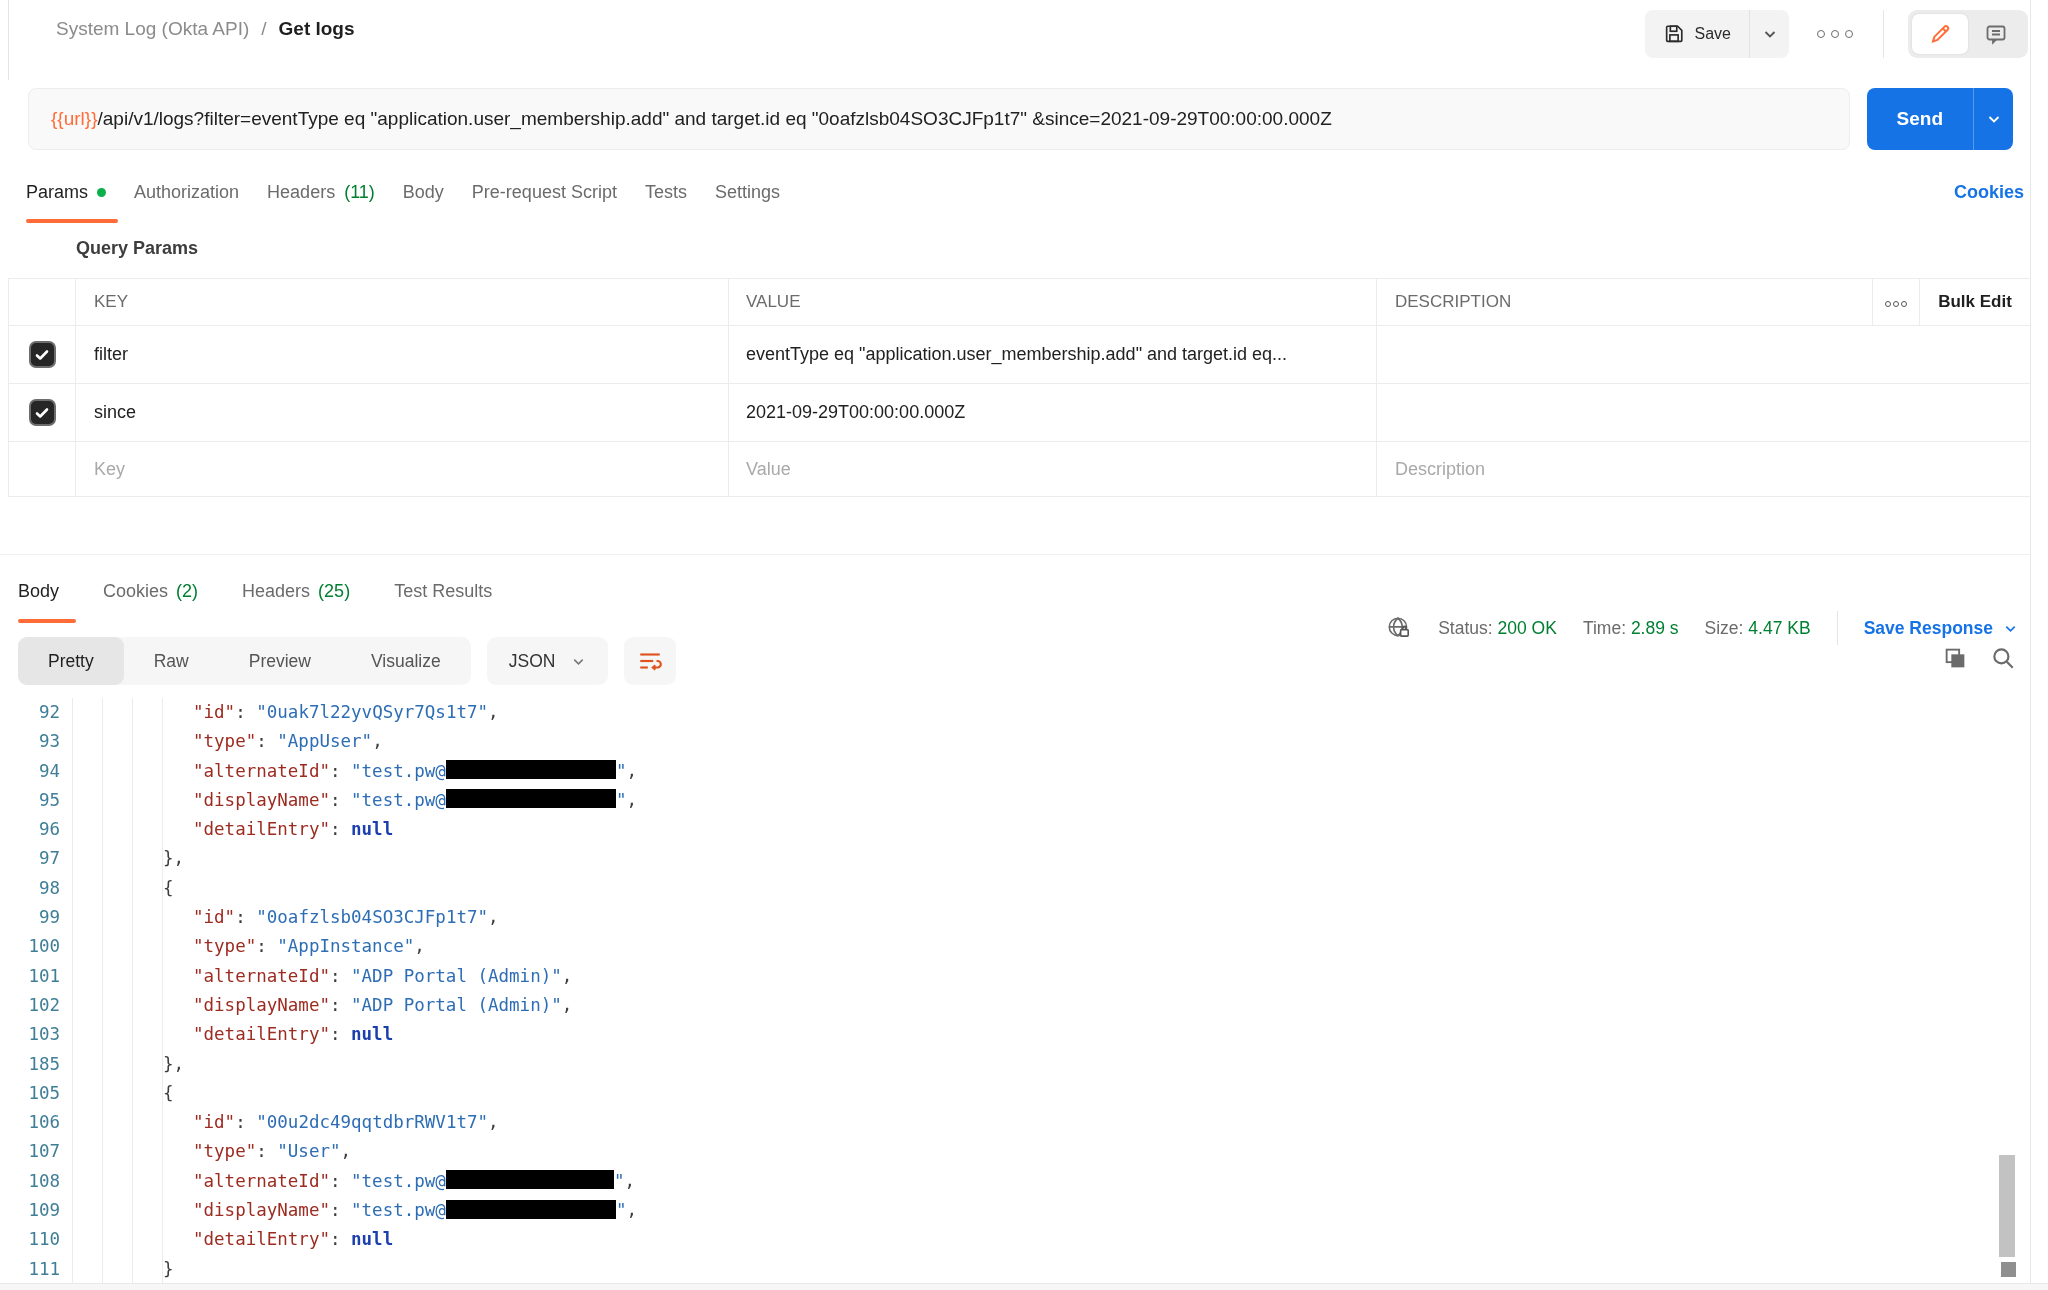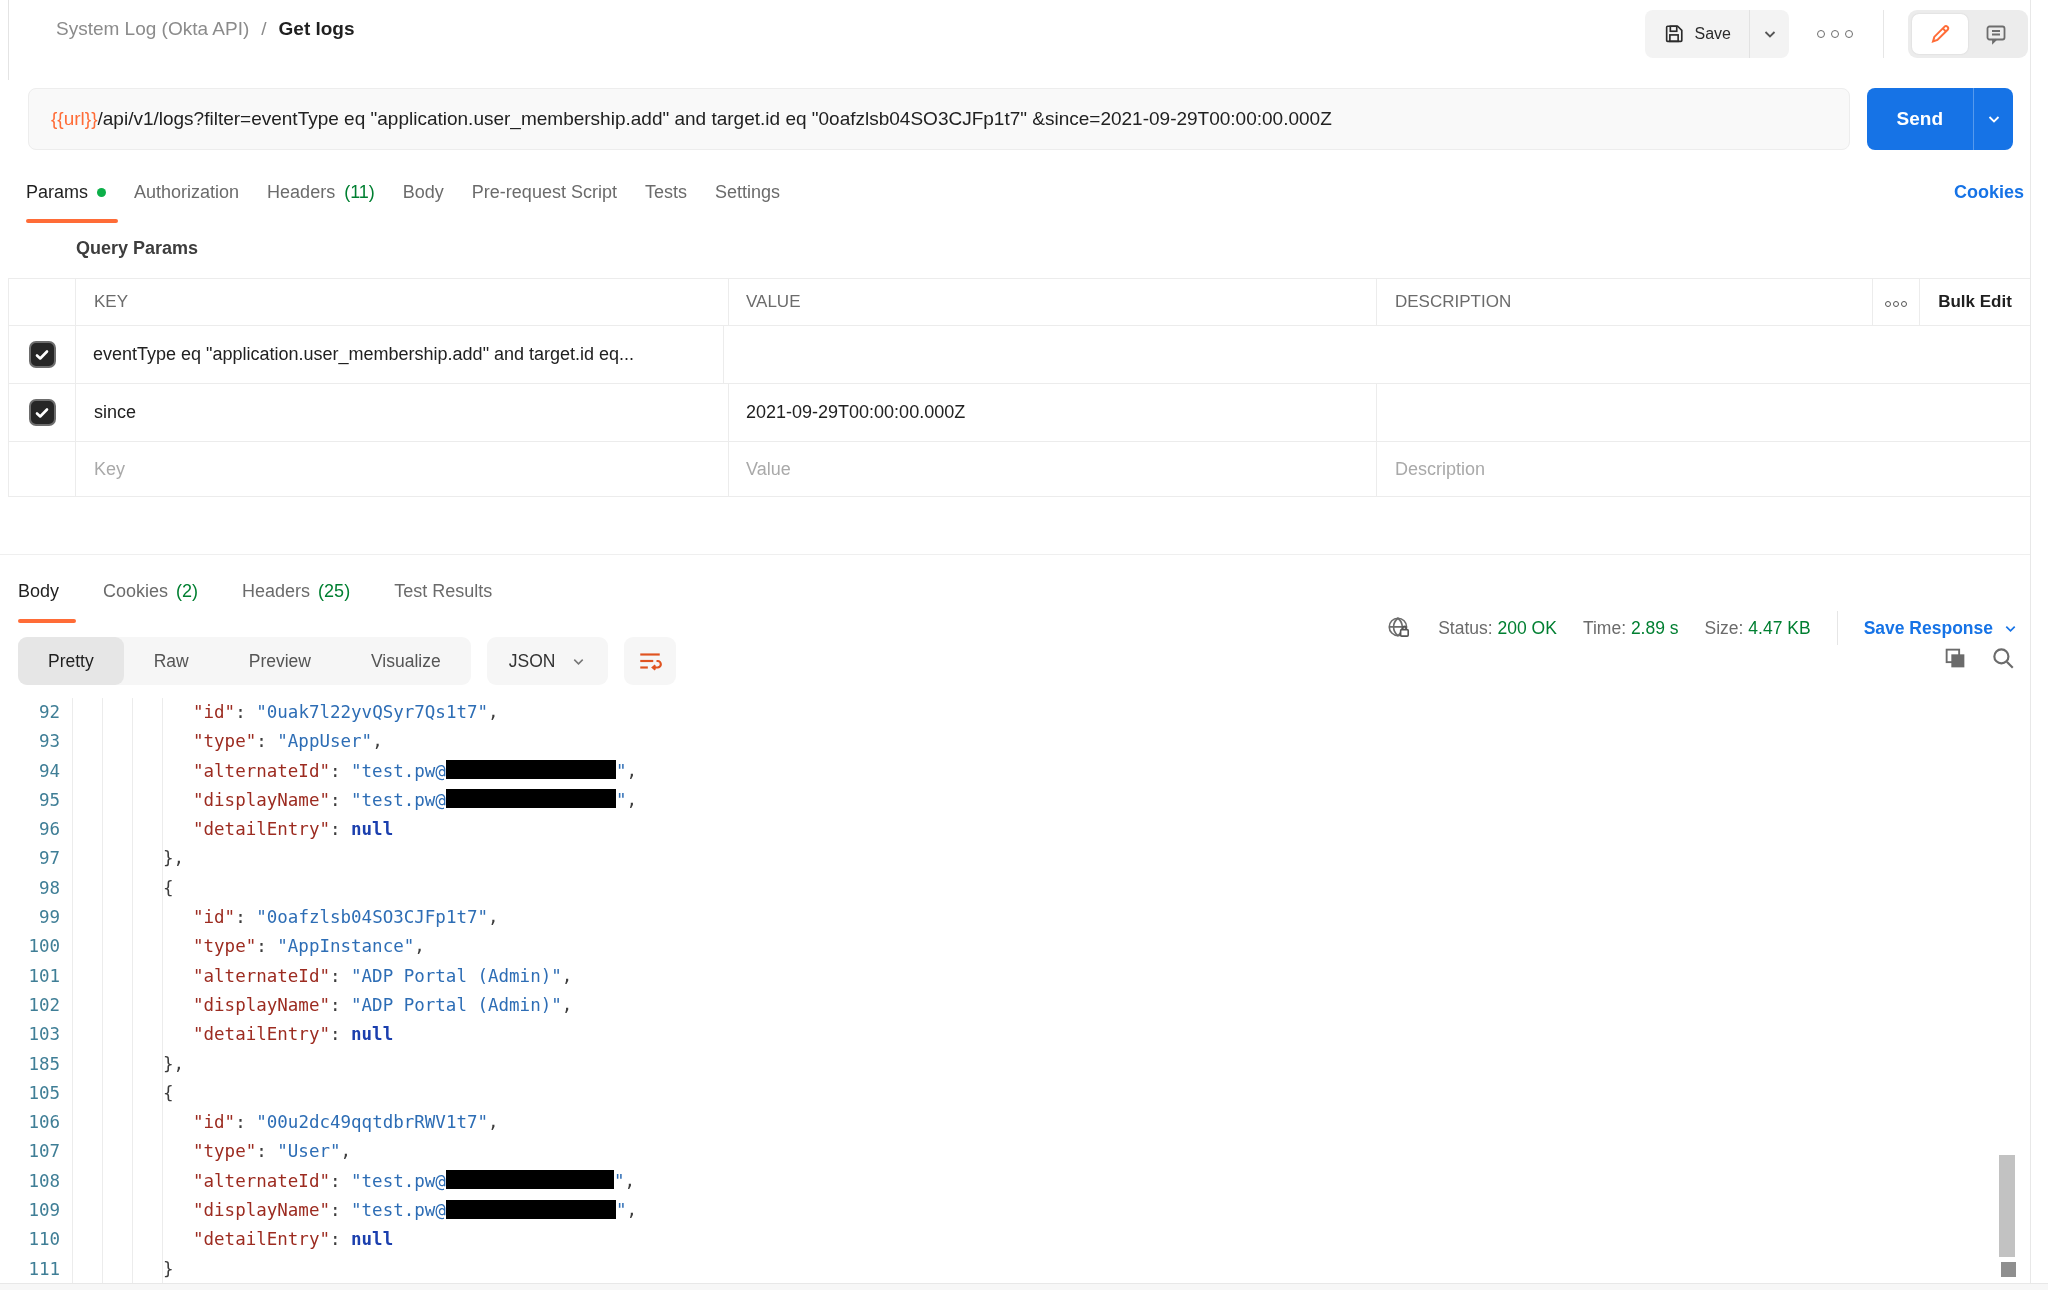--- a/index.html
+++ b/index.html
@@ -216,20 +216,21 @@
       <div class="c-bulk">Bulk Edit</div>
     </div>
     <div class="prow data">
       <div class="c-check">
           <span class="checkbox">
             <svg width="16" height="16" viewBox="0 0 16 16" fill="none" stroke="#fff" stroke-width="2.6" stroke-linecap="round" stroke-linejoin="round">
               <path d="M3 8.5l3.2 3L13 4.5"></path>
             </svg>
           </span>
         </div>
+      <div class="c-key">filter</div>
       <div class="c-val">eventType eq "application.user_membership.add" and target.id eq...</div>
       <div class="c-desc"></div>
     </div>
     <div class="prow data">
       <div class="c-check">
           <span class="checkbox">
             <svg width="16" height="16" viewBox="0 0 16 16" fill="none" stroke="#fff" stroke-width="2.6" stroke-linecap="round" stroke-linejoin="round">
               <path d="M3 8.5l3.2 3L13 4.5"></path>
             </svg>
           </span>

